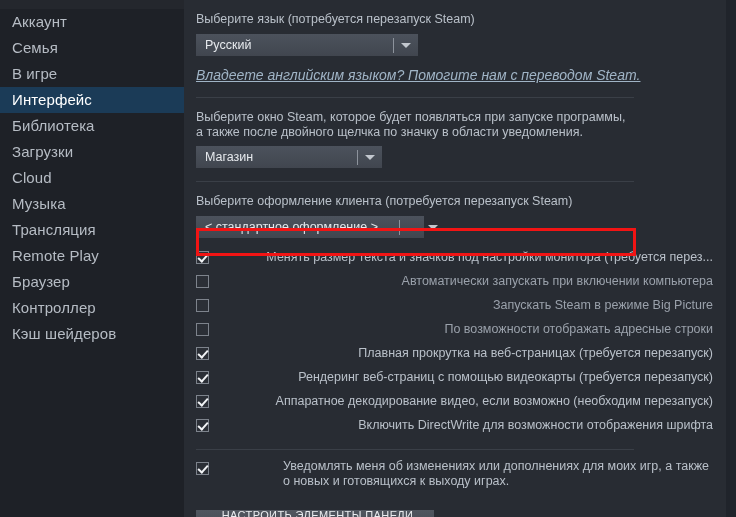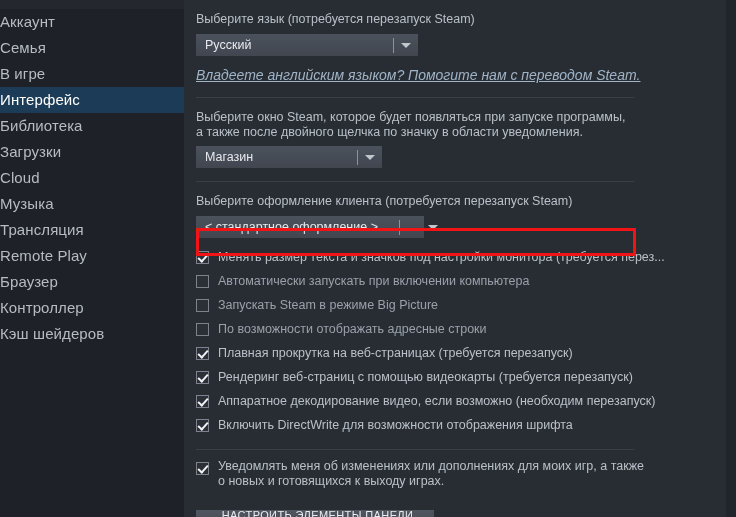--- a/index.html
+++ b/index.html
@@ -34,20 +34,21 @@
   .sidebar-topstrip {
     position: absolute;
     top: 0; left: 0;
     width: 184px;
     height: 9px;
     background: #24272d;
   }
   .nav-item {
     height: 26px;
     line-height: 26px;
+    padding-left: 12px;
     font-size: 15px;
     color: #b6bcc4;
     white-space: nowrap;
     letter-spacing: 0.1px;
   }
   .nav-item.selected {
     background: #1b3b57;
     color: #ffffff;
   }
 
@@ -141,20 +142,21 @@
     margin-left: 3px;
   }
 
   
   .cb-row {
     display: flex;
     align-items: flex-start;
     height: 24px;
     margin-left: 3px;
     position: relative;
+    justify-content: space-between;
   }
   .cb-row.tall { height: 34px; }
   .cbox {
     width: 13px;
     height: 13px;
     box-sizing: border-box;
     border: 1px solid #7d838c;
     background: #2b2f36;
     flex: 0 0 13px;
     margin-top: 3px;

